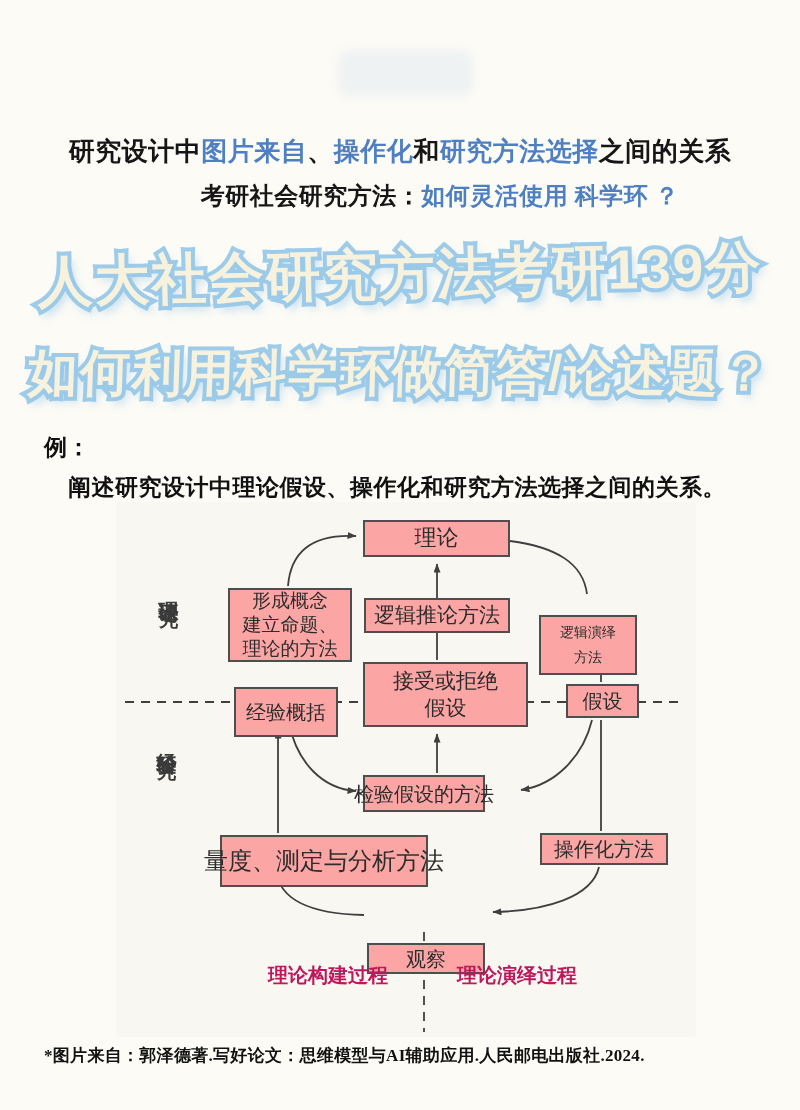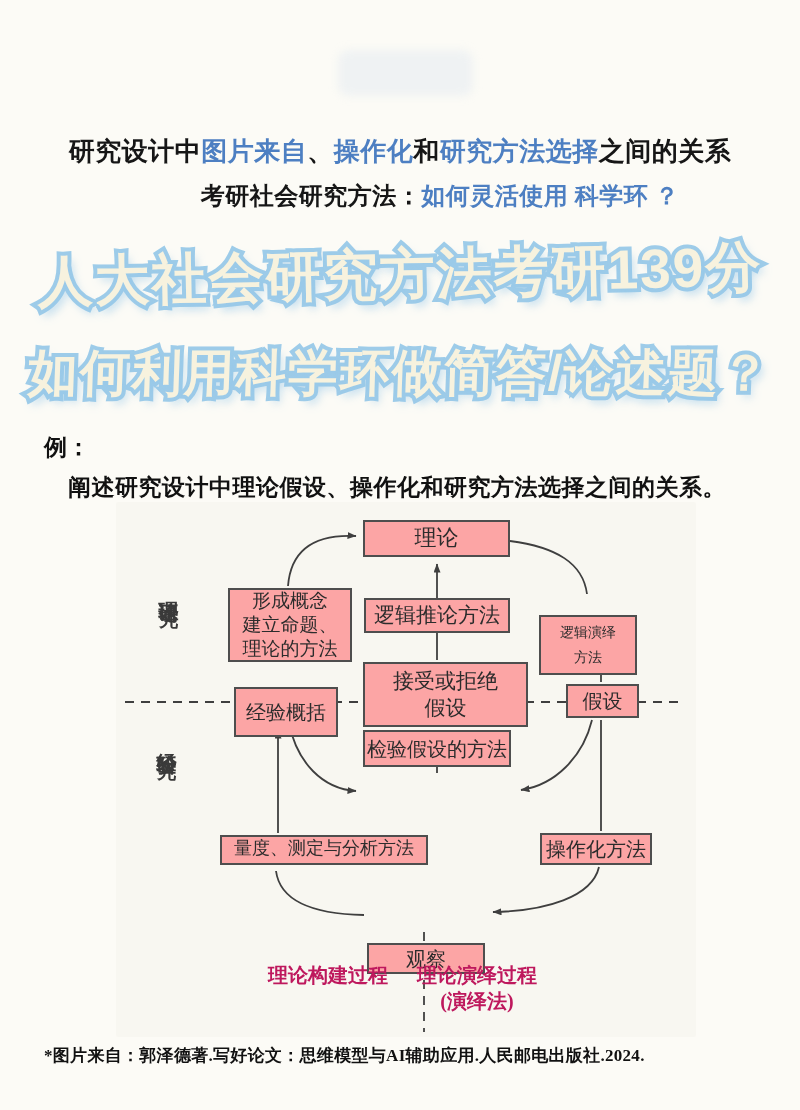--- a/index.html
+++ b/index.html
@@ -148,40 +148,39 @@
   <div>
     <div class="ml">接受或拒绝</div>
     <div class="ml">假设</div>
   </div>
 </div>
 
 <div class="dbox" style="left:566px;top:684px;width:73px;height:34px;font-size:20px;">
   <span>假设</span>
 </div>
 
-<div class="dbox" style="left:363px;top:730px;width:148px;height:37px;font-size:20px;">
+<div class="dbox" style="left:363px;top:775px;width:122px;height:37px;font-size:20px;">
   <span>检验假设的方法</span>
 </div>
 
-<div class="dbox" style="left:220px;top:835px;width:208px;height:30px;font-size:18px;font-family:Liberation Mono, monospace;">
+<div class="dbox" style="left:220px;top:835px;width:208px;height:52px;font-size:24px;">
   <span>量度、测定与分析方法</span>
 </div>
 
-<div class="dbox" style="left:540px;top:833px;width:112px;height:32px;font-size:20px;">
+<div class="dbox" style="left:540px;top:833px;width:128px;height:32px;font-size:20px;">
   <span>操作化方法</span>
 </div>
 
 <div class="dbox" style="left:367px;top:943px;width:118px;height:31px;font-size:20px;">
   <span>观察</span>
 </div>
 
 <div class="vlabel" style="left:156px;top:585px;height:92px;">理论研究</div>
 <div class="vlabel" style="left:154px;top:737px;height:92px;">经验研究</div>
 
 <div class="process-label" style="left:253px;top:962px;">
   <div>理论构建过程</div>
 </div>
-<div class="process-label" style="left:402px;top:962px;">
+<div class="process-label" style="left:442px;top:962px;">
   <div>理论演绎过程</div>
-  <div>(演绎法)</div>
 </div>
 
 <div class="footer">*图片来自：郭泽德著.写好论文：思维模型与AI辅助应用.人民邮电出版社.2024.</div>
 
 </body></html>

